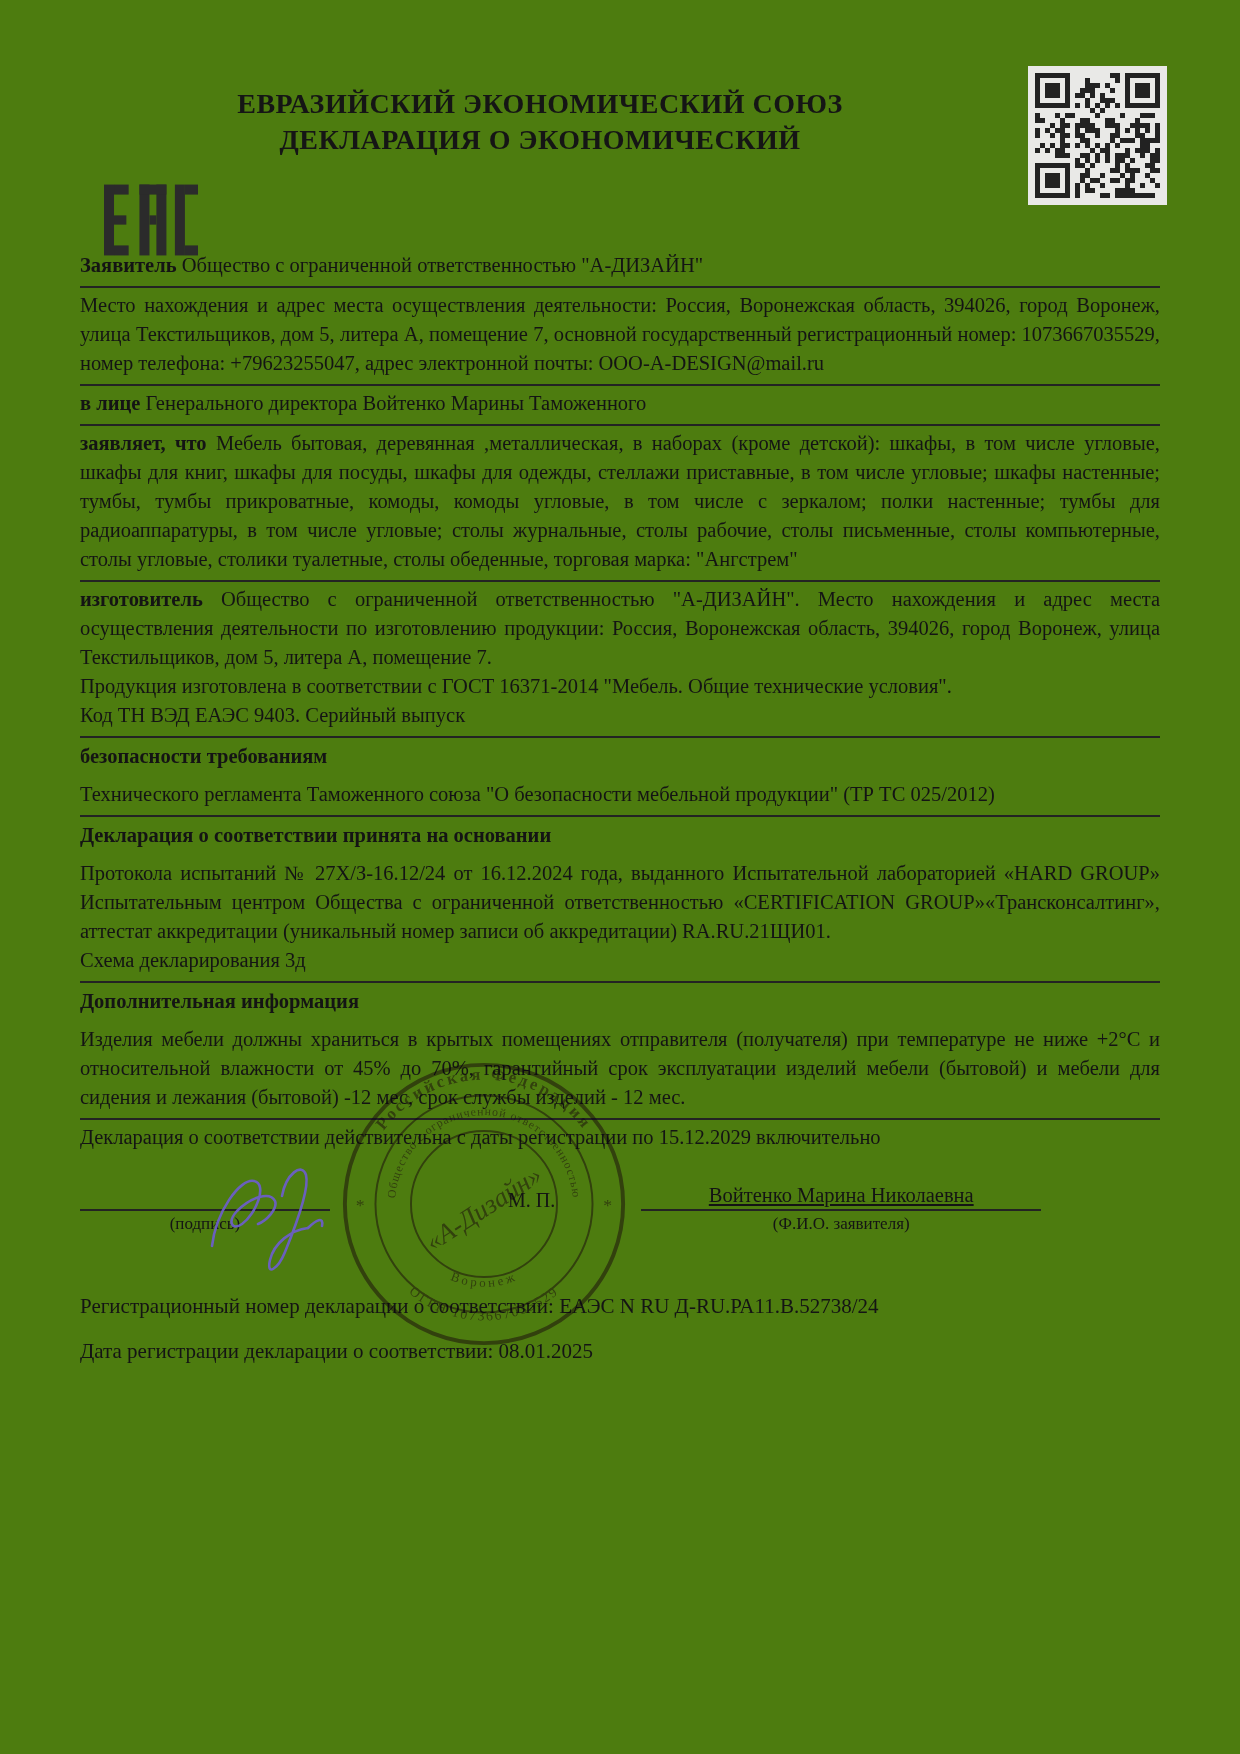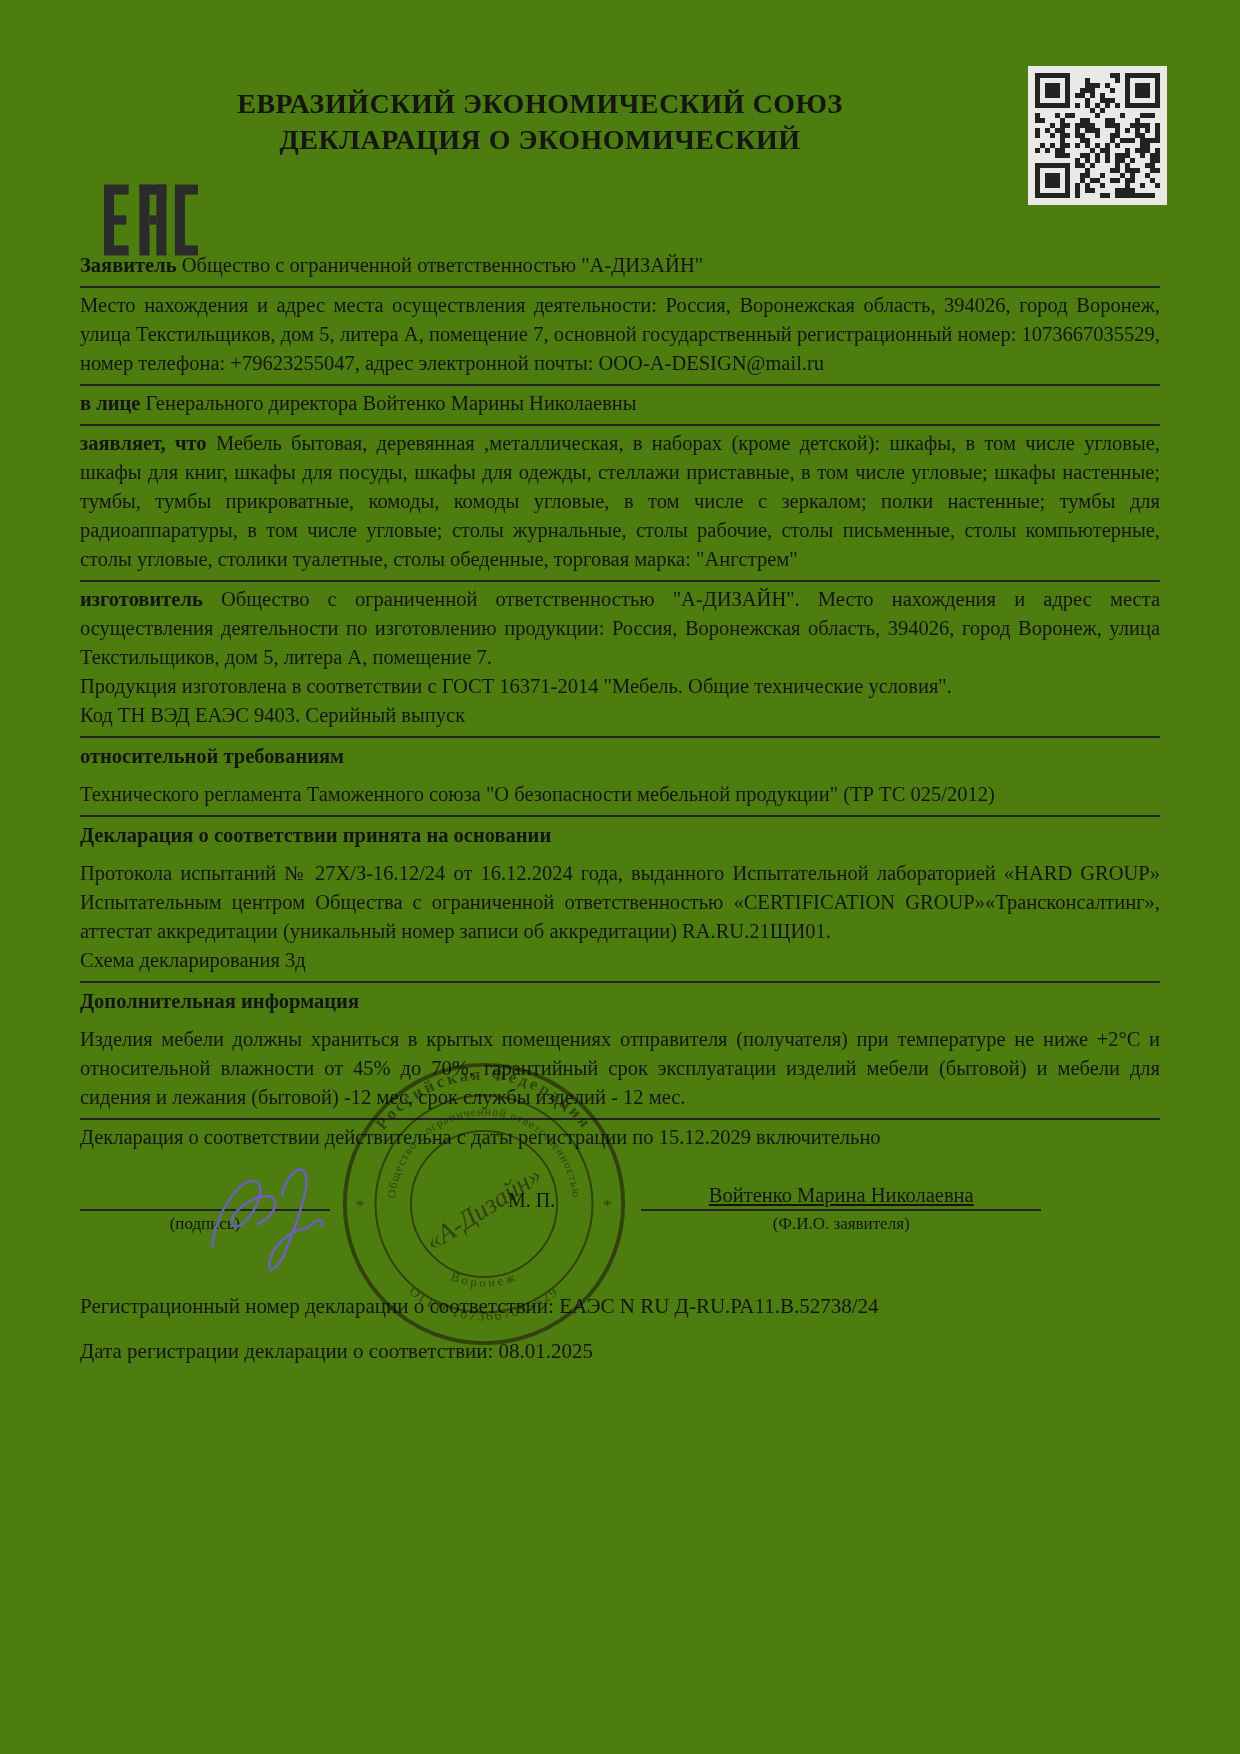--- a/index.html
+++ b/index.html
@@ -384,35 +384,35 @@
 
     <div class="sec">
       <p class="para left"><b class="lbl">Заявитель</b> <span>Общество с ограниченной ответственностью "А-ДИЗАЙН"</span></p>
     </div>
 
     <div class="sec">
       <p class="para">Место нахождения и адрес места осуществления деятельности: Россия, Воронежская область, 394026, город Воронеж, улица Текстильщиков, дом 5, литера А, помещение 7, основной государственный регистрационный номер: 1073667035529, номер телефона: +79623255047, адрес электронной почты: OOO-A-DESIGN@mail.ru</p>
     </div>
 
     <div class="sec">
-      <p class="para left"><b class="lbl">в лице</b> <span>Генерального директора Войтенко Марины Николаевны</span></p>
+      <p class="para left"><b class="lbl">в лице</b> <span>Генерального директора Войтенко Марины Таможенного</span></p>
     </div>
 
     <div class="sec">
       <p class="para"><b class="lbl">заявляет, что</b> <span>Мебель бытовая, деревянная ,металлическая, в наборах (кроме детской): шкафы, в том числе угловые, шкафы для книг, шкафы для посуды, шкафы для одежды, стеллажи приставные, в том числе угловые; шкафы настенные; тумбы, тумбы прикроватные, комоды, комоды угловые, в том числе с зеркалом; полки настенные; тумбы для радиоаппаратуры, в том числе угловые; столы журнальные, столы рабочие, столы письменные, столы компьютерные, столы угловые, столики туалетные, столы обеденные, торговая марка: "Ангстрем"</span></p>
     </div>
 
     <div class="sec">
       <p class="para"><b class="lbl">изготовитель</b> <span>Общество с ограниченной ответственностью "А-ДИЗАЙН". Место нахождения и адрес места осуществления деятельности по изготовлению продукции: Россия, Воронежская область, 394026, город Воронеж, улица Текстильщиков, дом 5, литера А, помещение 7.</span></p>
       <p class="para left">Продукция изготовлена в соответствии с ГОСТ 16371-2014 "Мебель. Общие технические условия".</p>
       <p class="para left">Код ТН ВЭД ЕАЭС 9403. Серийный выпуск</p>
     </div>
 
     <div class="sec">
-      <p class="head">относительной требованиям</p>
+      <p class="head">безопасности требованиям</p>
       <p class="para gap">Технического регламента Таможенного союза "О безопасности мебельной продукции" (ТР ТС 025/2012)</p>
     </div>
 
     <div class="sec">
       <p class="head">Декларация о соответствии принята на основании</p>
       <p class="para gap">Протокола испытаний № 27Х/З-16.12/24 от 16.12.2024 года, выданного Испытательной лабораторией «HARD GROUP» Испытательным центром Общества с ограниченной ответственностью «CERTIFICATION GROUP»«Трансконсалтинг», аттестат аккредитации (уникальный номер записи об аккредитации) RA.RU.21ЩИ01.</p>
       <p class="para left">Схема декларирования 3д</p>
     </div>
 
     <div class="sec">

